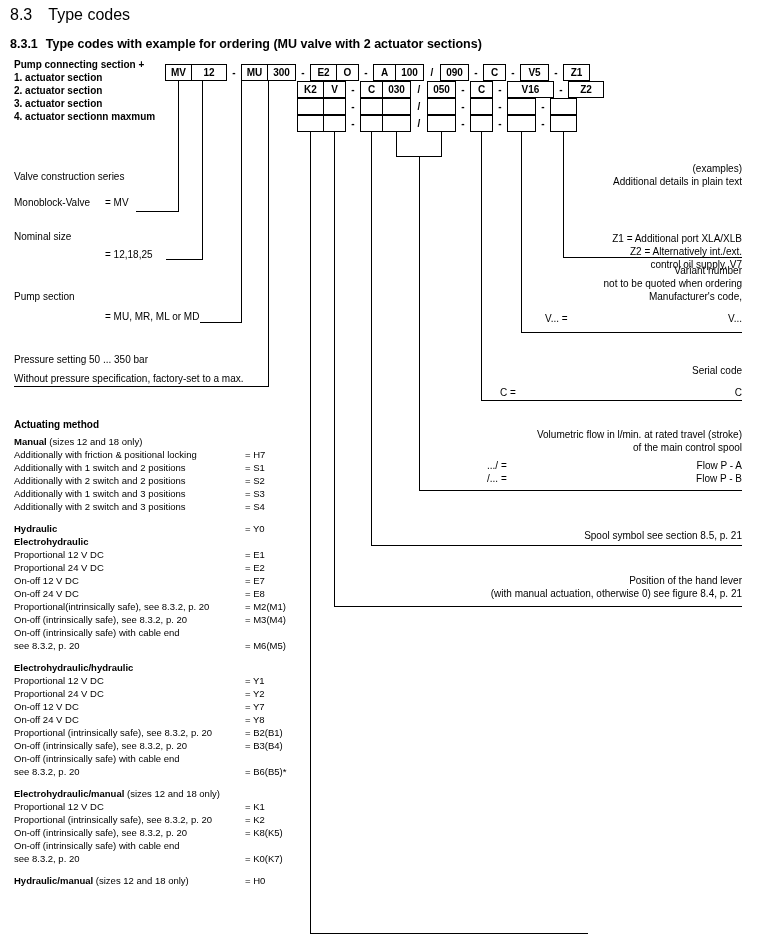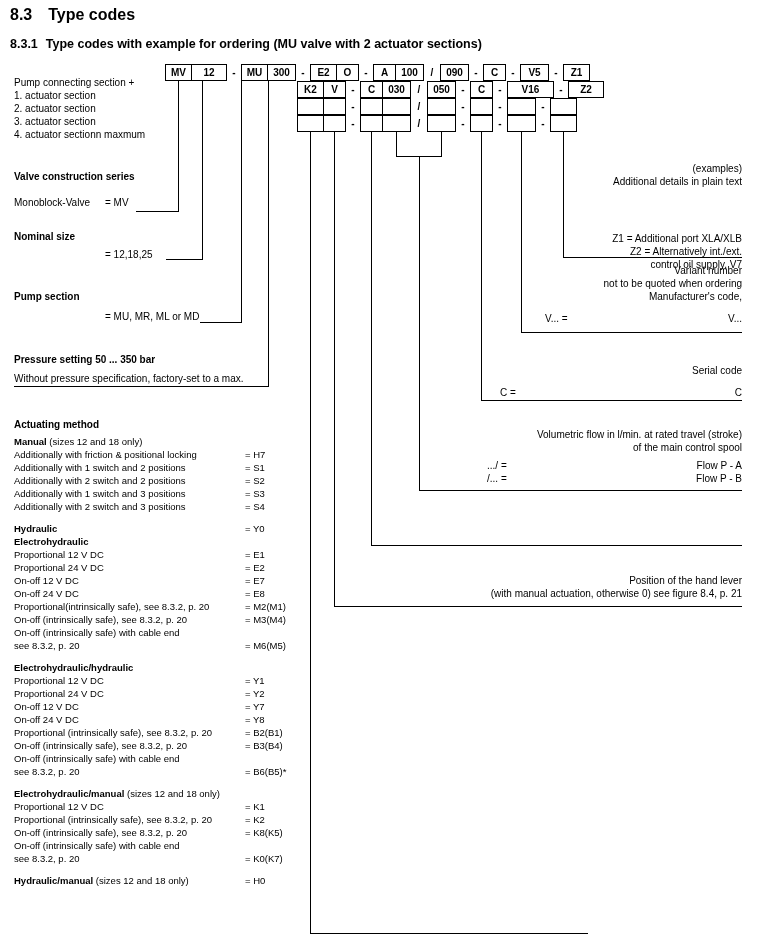--- a/index.html
+++ b/index.html
@@ -1,28 +1,28 @@
 <!DOCTYPE html>
 <html><head>
 <meta charset="utf-8">
 <style>
   * { margin:0; padding:0; box-sizing:border-box; }
   html,body { background:#ffffff; }
   body { font-family:"Liberation Sans", sans-serif; color:#000; }
   .canvas { position:relative; width:758px; height:949px; background:#fff; overflow:hidden; }
 
-  .heading { position:absolute; left:10px; top:6px; font-size:16px; font-weight:bold; }
+  .heading { position:absolute; left:10px; top:6px; font-size:16px; font-weight:normal; }
   .heading .h-num { margin-right:16px; }
   .subheading { position:absolute; left:10px; top:37px; font-size:12.5px; font-weight:bold; }
   .subheading .sh-num { margin-right:8px; }
 
   .txt { position:absolute; font-size:10px; line-height:13px; white-space:nowrap; }
-  .bold { font-weight:bold; }
-
-  .intro { position:absolute; left:14px; top:76px; font-size:10px; line-height:13px; }
+  .bold { font-weight:normal; }
+
+  .intro { position:absolute; left:14px; top:58px; font-size:10px; line-height:13px;font-weight:bold; }
 
   .code-row { position:absolute; display:flex; }
   .code-box { border:1px solid #000; height:17px; min-height:17px; display:flex; align-items:center;
               justify-content:center; font-size:10px; font-weight:bold; background:#fff; flex:none; }
   .code-box + .code-box { margin-left:-1px; }
   .code-sep { height:17px; display:flex; align-items:center; justify-content:center;
               font-size:10px; font-weight:bold; flex:none; }
 
   .line { position:absolute; background:#000; }
 
@@ -343,20 +343,25 @@
     <div class="rs-pair" style="width:255px;margin-top:5px">
       <span>.../  =</span>
       <span>Flow P - A</span>
     </div>
     <div class="rs-pair" style="width:255px">
       <span>/...  =</span>
       <span>Flow P - B</span>
     </div>
   </div>
 
+  <div class="rs" style="top:529px;width:250px">
+    <div>
+        <div class="rs-line">Spool symbol see section 8.5, p. 21</div>
+      </div>
+  </div>
 
   <div class="rs" style="top:574px;width:310px">
     <div>
         <div class="rs-line">Position of the hand lever</div>
         <div class="rs-line">(with manual actuation, otherwise 0) see figure 8.4, p. 21</div>
       </div>
   </div>
 
 </div>
 

